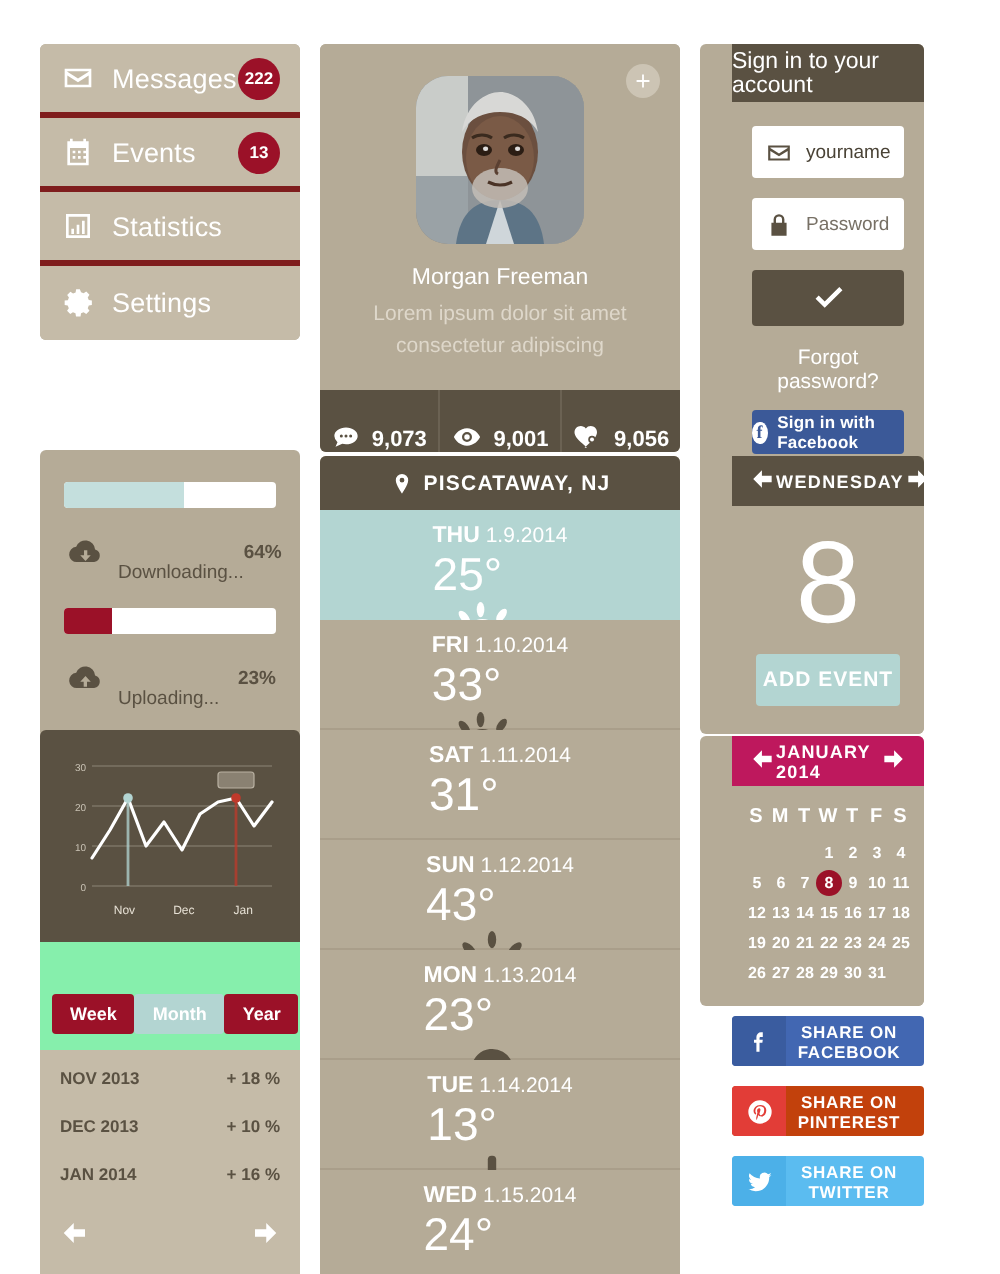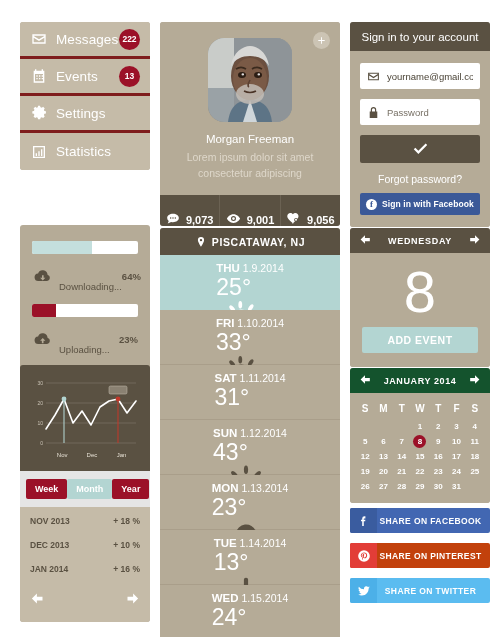--- a/index.html
+++ b/index.html
@@ -8,21 +8,21 @@
     background: #ffffff;
     font-family: "Liberation Sans", sans-serif;
     overflow: hidden;
   }
   .page { position: relative; width: 500px; height: 637px; background: #fff; }
 
   
   .col { position: absolute; }
   .col-left   { left: 20px;  width: 130px; }
   .col-mid    { left: 160px; width: 180px; }
-  .col-right  { left: 350px; width: 140px; }
+  .col-right  { left: 350px; width: 112px; padding-left: 16px; }
 
   .card { background: #b5ab97; border-radius: 3px; overflow: hidden; }
 
   
   .nav { top: 22px; }
   .nav-item {
     display: flex; align-items: center;
     height: 37px; padding: 0 10px;
     background: #c5bba8;
     border-bottom: 3px solid #7f1d1d;
@@ -59,21 +59,21 @@
   .prog-row .cloud { width: 22px; height: 16px; margin-right: 5px; flex: 0 0 22px; }
   .prog-row .cloud svg { fill: #5a5142; }
   .prog-name { flex: 1; margin-top: 20px; }
   .prog-pct { font-weight: bold; }
   .spacer-10 { height: 12px; }
 
   
   .stats { top: 365px; }
   .chart-area { background: #5a5142; padding: 12px 10px 8px; position: relative; }
   .chart-svg { display: block; width: 110px; height: 86px; }
-  .toggle-row { background: #e5e5e5; padding: 8px 6px 8px; display: flex; justify-content: space-between; }
+  .toggle-row { background: #86efac; padding: 26px 6px 8px; display: flex; justify-content: space-between; }
   .tg {
     font-size: 9px; font-weight: bold; color: #fff;
     padding: 5px 9px; border-radius: 2px; background: #9b1128;
   }
   .tg.sel { background: #b3d5d2; }
   .stats-list { background: #c5bba8; padding: 2px 10px 6px; }
   .stat-row {
     display: flex; justify-content: space-between;
     font-size: 8.5px; font-weight: bold; color: #5a5142;
     padding: 7px 0;
@@ -182,21 +182,21 @@
   .dw-btn {
     background: #b3d5d2; color: #ffffff; border: none; width: 100%;
     height: 26px; border-radius: 2px; font-size: 10.5px; font-weight: bold;
     letter-spacing: .5px; margin-top: 4px; cursor: pointer;
     font-family: "Liberation Sans", sans-serif;
   }
 
   
   .calwid { top: 368px; }
   .cal-head {
-    background: #14532d; height: 25px; color: #fff;
+    background: #be185d; height: 25px; color: #fff;
     display: flex; align-items: center; justify-content: space-between;
     padding: 0 9px; font-size: 9px; font-weight: bold; letter-spacing: .6px;
   }
   .cal-head svg { fill: #fff; }
   .cal-body { background: #b5ab97; padding: 6px 6px 9px; }
   .cal-grid { width: 100%; border-collapse: collapse; table-layout: fixed; }
   .cal-grid th {
     color: #ffffff; font-size: 10px; font-weight: bold;
     padding: 4px 0 5px; text-align: center;
   }
@@ -253,32 +253,32 @@
         <svg viewBox="0 0 24 24" width="16" height="16">
             <path d="M6 2v2H4v18h16V4h-2V2h-2v2H8V2H6zm0 7h12v11H6V9zm2 2v2h2v-2H8zm4 0v2h2v-2h-2zm4 0v2h2v-2h-2zm-8 4v2h2v-2H8zm4 0v2h2v-2h-2zm4 0v2h2v-2h-2z"></path>
           </svg>
       </span>
       <span class="nav-label">Events</span>
       <span class="nav-badge">13</span>
     </div>
     <div class="nav-item">
       <span class="nav-ico">
         <svg viewBox="0 0 24 24" width="16" height="16">
-            <path d="M12 8a4 4 0 100 8 4 4 0 000-8zm0 2.2a1.8 1.8 0 110 3.6 1.8 1.8 0 010-3.6zM10.6 1l-.4 2.3-1.9.8-2-1.3-2.4 2.4 1.3 2-.8 1.9L2 9.4v3.4l2.3.4.8 1.9-1.3 2 2.4 2.4 2-1.3 1.9.8.4 2.3h3.4l.4-2.3 1.9-.8 2 1.3 2.4-2.4-1.3-2 .8-1.9 2.3-.4V9.4l-2.3-.4-.8-1.9 1.3-2-2.4-2.4-2 1.3-1.9-.8L13.4 1h-2.8z"></path>
-          </svg>
-      </span>
-      <span class="nav-label">Settings</span>
+            <path d="M3 3h18v18H3V3zm2 2v14h14V5H5zm2 9h2v4H7v-4zm4-3h2v7h-2v-7zm4-3h2v10h-2V8z"></path>
+          </svg>
+      </span>
+      <span class="nav-label">Statistics</span>
     </div>
     <div class="nav-item">
       <span class="nav-ico">
         <svg viewBox="0 0 24 24" width="16" height="16">
-            <path d="M3 3h18v18H3V3zm2 2v14h14V5H5zm2 9h2v4H7v-4zm4-3h2v7h-2v-7zm4-3h2v10h-2V8z"></path>
-          </svg>
-      </span>
-      <span class="nav-label">Statistics</span>
+            <path d="M12 8a4 4 0 100 8 4 4 0 000-8zm0 2.2a1.8 1.8 0 110 3.6 1.8 1.8 0 010-3.6zM10.6 1l-.4 2.3-1.9.8-2-1.3-2.4 2.4 1.3 2-.8 1.9L2 9.4v3.4l2.3.4.8 1.9-1.3 2 2.4 2.4 2-1.3 1.9.8.4 2.3h3.4l.4-2.3 1.9-.8 2 1.3 2.4-2.4-1.3-2 .8-1.9 2.3-.4V9.4l-2.3-.4-.8-1.9 1.3-2-2.4-2.4-2 1.3-1.9-.8L13.4 1h-2.8z"></path>
+          </svg>
+      </span>
+      <span class="nav-label">Settings</span>
     </div>
   </div>
 
   <div class="col col-left progress card">
     <div class="bar">
       <div class="bar-fill dl" id="dlFill" style="width: 57%;"></div>
     </div>
     <div class="prog-row">
       <span class="cloud">
         <svg viewBox="0 0 26 20" width="20" height="15">

